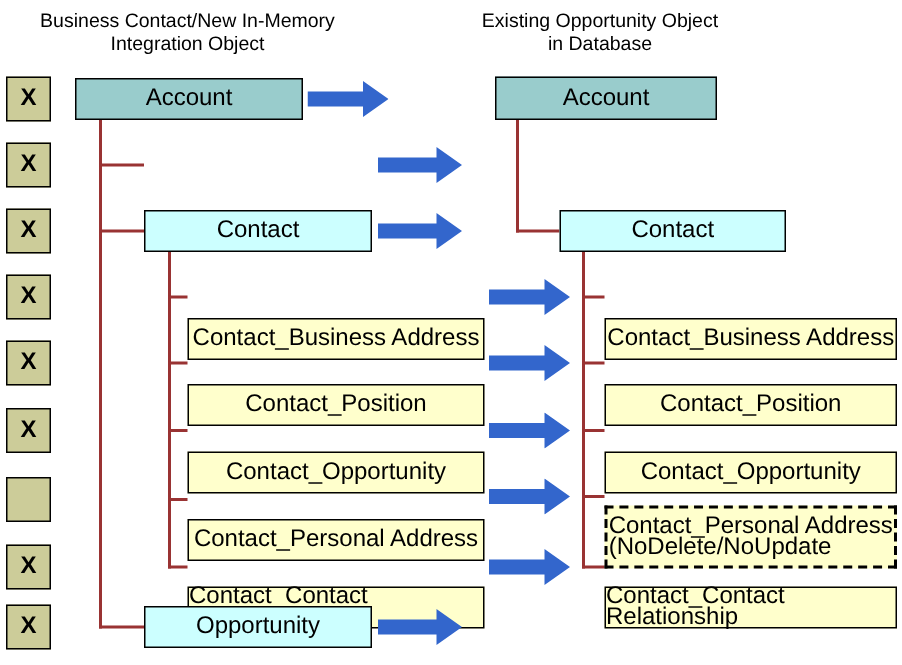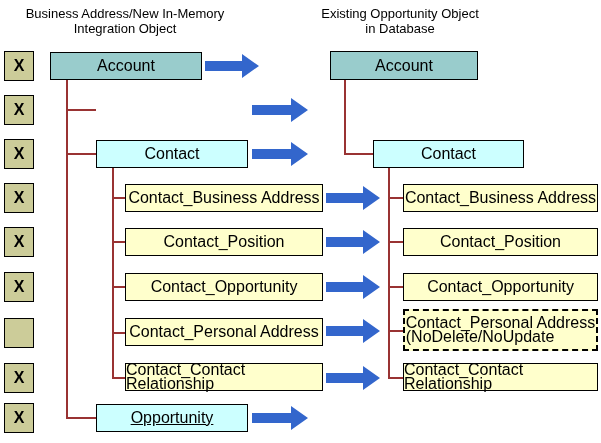--- a/index.html
+++ b/index.html
@@ -19,39 +19,39 @@
     position:absolute;text-align:center;font-size:13px;line-height:15px;
     white-space:pre-line;
   }
   .node{
     position:absolute;display:flex;align-items:center;justify-content:center;
     font-size:16px;line-height:14px;border:1px solid #000;box-sizing:border-box;
     text-align:left;white-space:pre-line;
   }
   .teal{background:var(--parent-fill);}
   .cyan{background:var(--component-fill);}
-  .yellow{background:var(--child-fill);}
+  .yellow{background:var(--child-fill);margin-top:28px;}
   .dashed{border:2px dashed #000;}
   .xbox{
     position:absolute;left:4px;width:30px;height:30px;background:var(--marker-fill);
     border:1px solid #000;box-sizing:border-box;display:flex;align-items:center;
     justify-content:center;font-weight:bold;font-size:16px;
   }
   .vline,.hline{position:absolute;background:var(--connector);}
   .vline{width:2px;}
   .hline{height:2px;}
   .arrow{position:absolute;}
   .arrow polygon{fill:var(--arrow);}
 </style>
 </head>
 <body>
 
 <div class="canvas">
 
-  <div class="hdr" style="left:10px;top:6px;width:230px;">Business Address/New In-Memory
+  <div class="hdr" style="left:10px;top:6px;width:230px;">Business Contact/New In-Memory
 Integration Object</div>
   <div class="hdr" style="left:295px;top:6px;width:210px;">Existing Opportunity Object
 in Database</div>
 
   <div class="xbox" style="top:51px;">X</div>
   <div class="xbox" style="top:95px;">X</div>
   <div class="xbox" style="top:139px;">X</div>
   <div class="xbox" style="top:183px;">X</div>
   <div class="xbox" style="top:227px;">X</div>
   <div class="xbox" style="top:272px;">X</div>
@@ -79,21 +79,21 @@
   <div class="hline" style="left:388px;top:330px;width:15px;"></div>
   <div class="hline" style="left:388px;top:377px;width:15px;"></div>
 
   <div class="node teal" style="left:50px;top:52px;width:152px;height:28px;">Account</div>
   <div class="node cyan" style="left:96px;top:140px;width:152px;height:28px;">Contact</div>
   <div class="node yellow" style="left:125px;top:184px;width:198px;height:28px;">Contact_Business Address</div>
   <div class="node yellow" style="left:125px;top:228px;width:198px;height:28px;">Contact_Position</div>
   <div class="node yellow" style="left:125px;top:273px;width:198px;height:28px;">Contact_Opportunity</div>
   <div class="node yellow" style="left:125px;top:318px;width:198px;height:28px;">Contact_Personal Address</div>
   <div class="node yellow" style="left:125px;top:363px;width:198px;height:28px;">Contact_Contact Relationship</div>
-  <div class="node cyan" style="left:96px;top:404px;width:152px;height:28px;text-decoration:underline;">Opportunity</div>
+  <div class="node cyan" style="left:96px;top:404px;width:152px;height:28px;">Opportunity</div>
 
   <div class="node teal" style="left:330px;top:51px;width:148px;height:29px;">Account</div>
   <div class="node cyan" style="left:373px;top:140px;width:151px;height:28px;">Contact</div>
   <div class="node yellow" style="left:403px;top:184px;width:195px;height:28px;">Contact_Business Address</div>
   <div class="node yellow" style="left:403px;top:228px;width:195px;height:28px;">Contact_Position</div>
   <div class="node yellow" style="left:403px;top:273px;width:195px;height:28px;">Contact_Opportunity</div>
   <div class="node yellow dashed" style="left:403px;top:309px;width:195px;height:42px;">Contact_Personal Address
 (NoDelete/NoUpdate</div>
   <div class="node yellow" style="left:403px;top:363px;width:195px;height:28px;">Contact_Contact Relationship</div>
 

